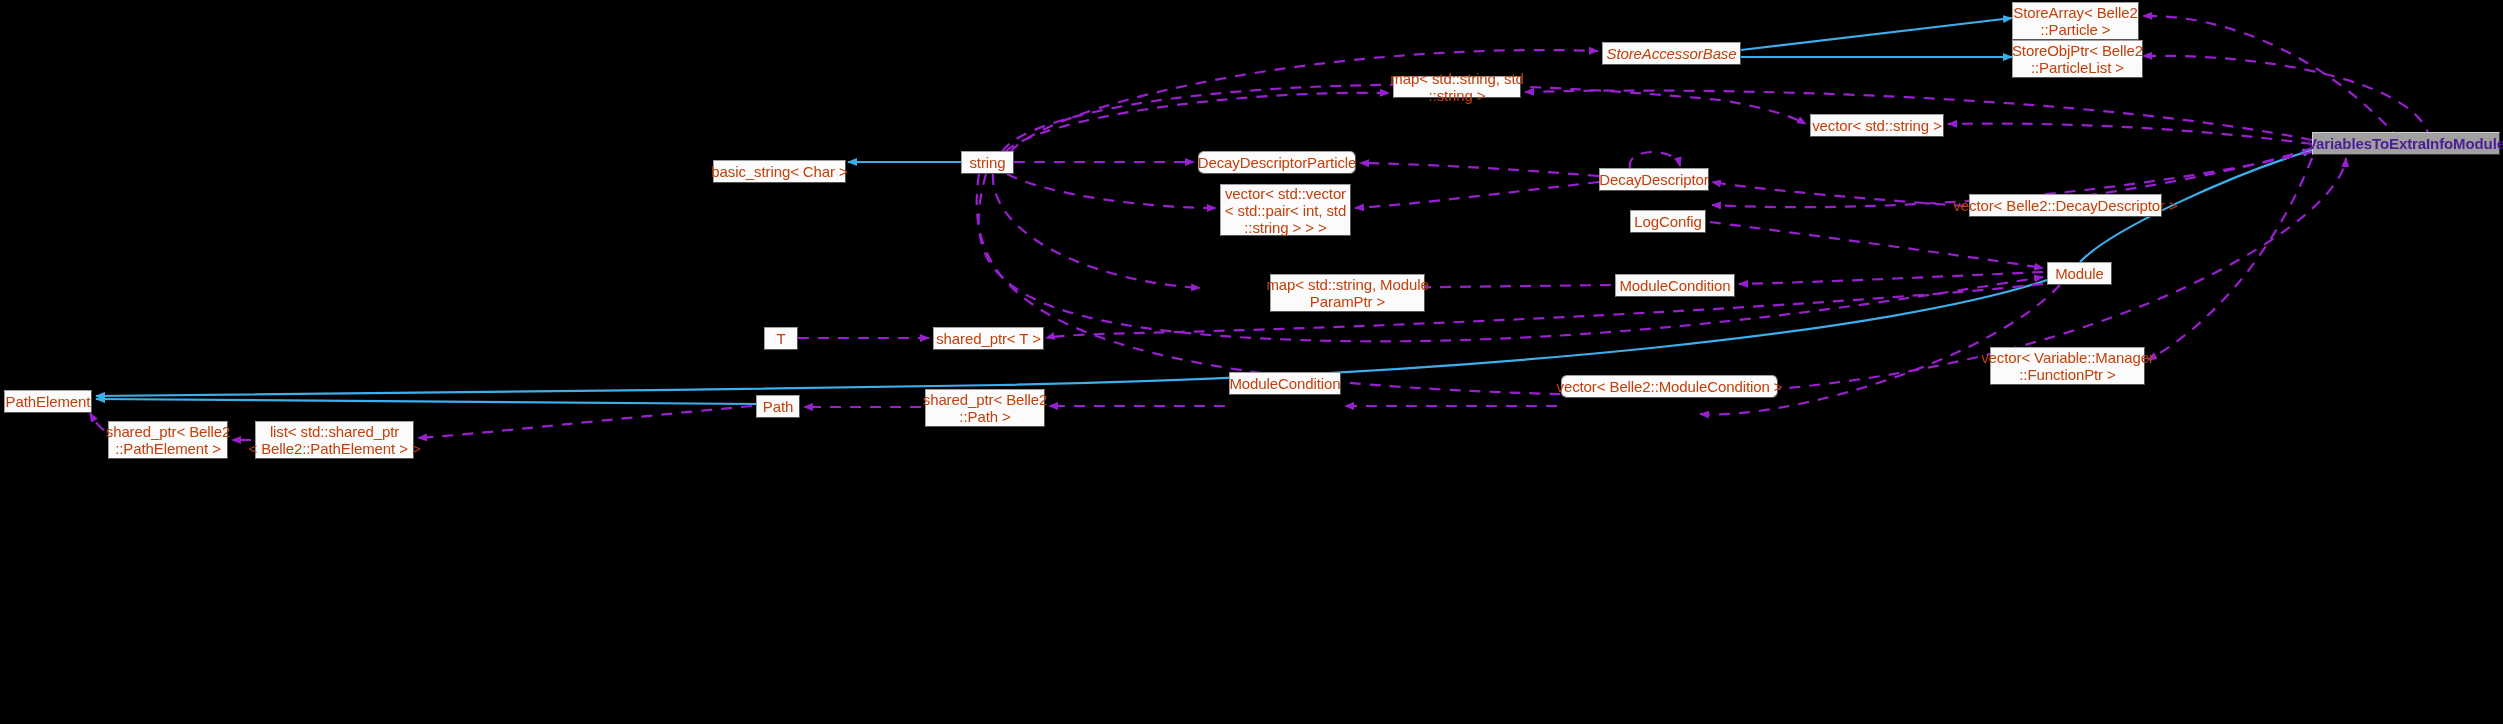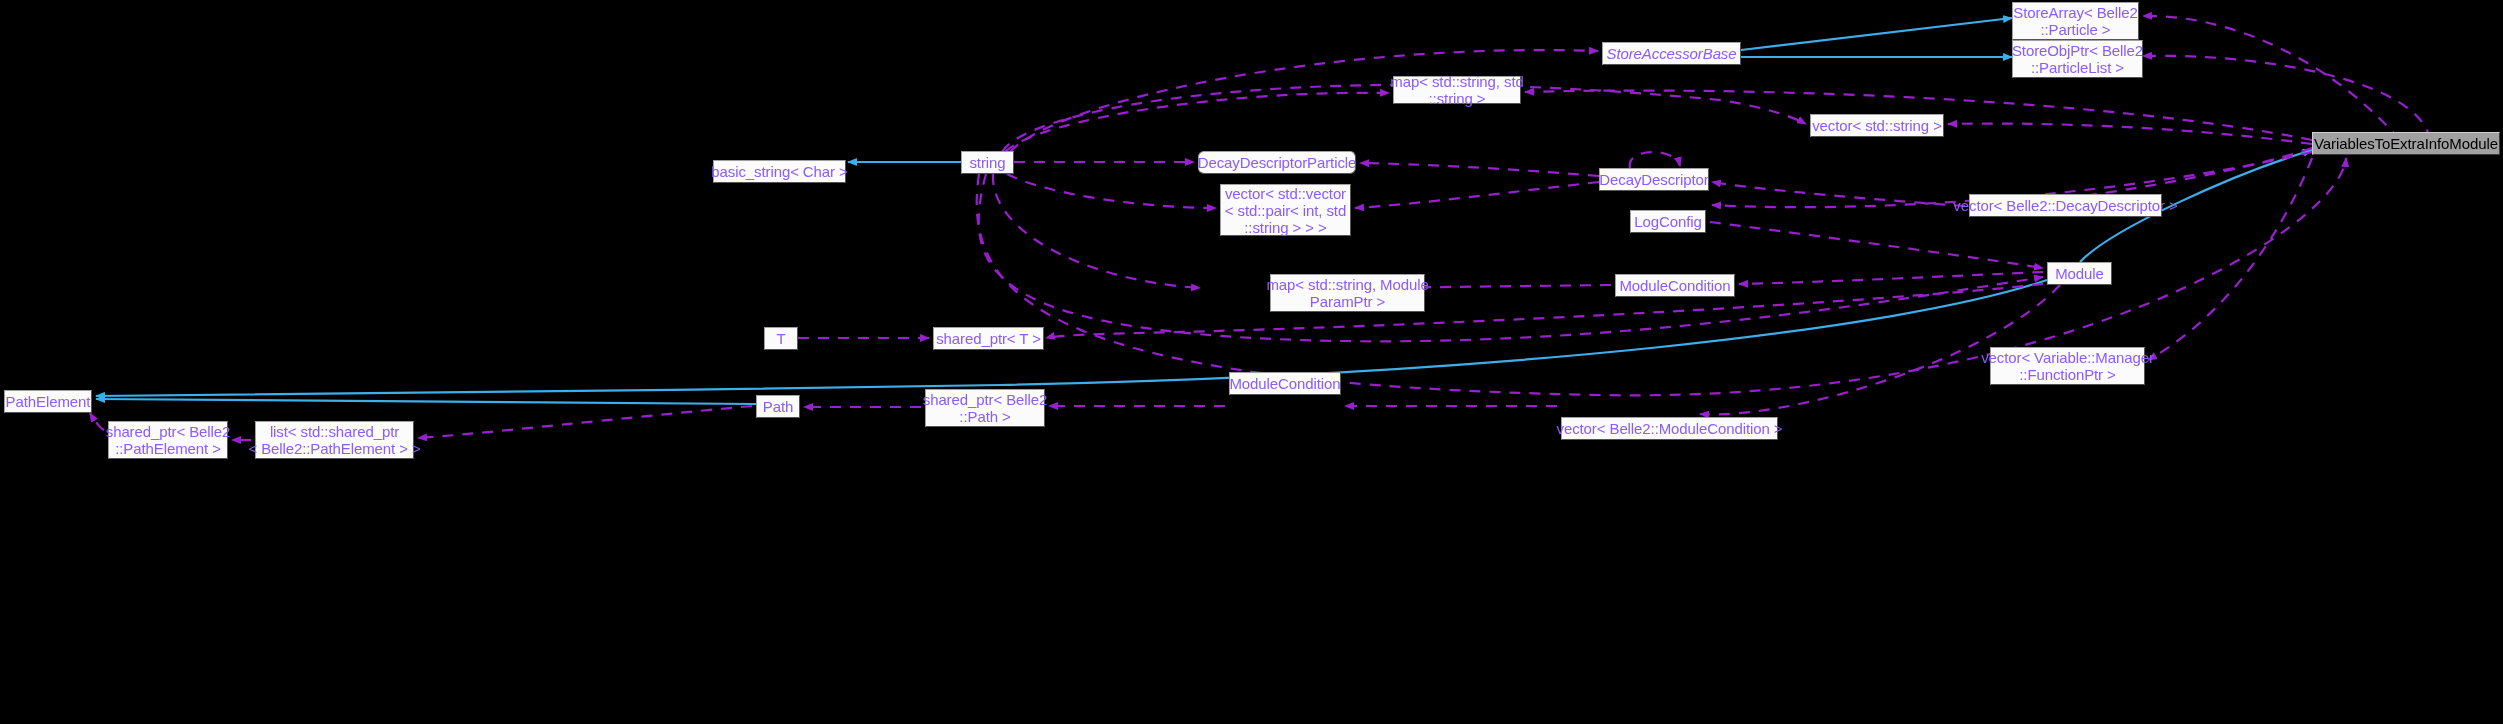--- a/index.html
+++ b/index.html
@@ -22,36 +22,37 @@
     height: 724px;
     pointer-events: none;
   }
   .node {
     position: absolute;
     box-sizing: border-box;
     background: #fbfbfb;
     border: 1px solid #a0a0a0;
     border-right-color: #545454;
     border-bottom-color: #545454;
-    color: #8b5cf6;
+    color: #c2410c;
     font-size: 15px;
     line-height: 17px;
     display: flex;
     align-items: center;
     justify-content: center;
     text-align: center;
     white-space: pre;
     letter-spacing: -0.1px;
   }
   .node.highlight {
     background: #a0a0a0;
     border: 1px solid #cfcfcf;
     border-right-color: #3a3a3a;
     border-bottom-color: #3a3a3a;
-    color: #000000;
+    color: #4c1d95;
+    font-weight: bold;
   }
   .node-label {
     pointer-events: none;
   }
 </style>
 </head>
 <body>
 
 <div id="diagram-root">
 
@@ -113,21 +114,21 @@
       <path d="M2060,285 C1990,360 1790,420 1700,414"></path>
     </g>
   </svg>
 
   <div id="nodes-layer">
       <div class="node" style="left: 2012px; top: 2px; width: 127px; height: 38px;"><span class="node-label">StoreArray&lt; Belle2
 ::Particle &gt;</span></div>
       <div class="node" style="left: 2012px; top: 40px; width: 131px; height: 38px;"><span class="node-label">StoreObjPtr&lt; Belle2
 ::ParticleList &gt;</span></div>
       <div class="node" style="left: 1602px; top: 42px; width: 139px; height: 23px; font-style: italic;"><span class="node-label">StoreAccessorBase</span></div>
-      <div class="node" style="left: 1393px; top: 76px; width: 128px; height: 28px;"><span class="node-label">map&lt; std::string, std
+      <div class="node" style="left: 1393px; top: 76px; width: 128px; height: 22px;"><span class="node-label">map&lt; std::string, std
 ::string &gt;</span></div>
       <div class="node" style="left: 1810px; top: 114px; width: 134px; height: 23px;"><span class="node-label">vector&lt; std::string &gt;</span></div>
       <div class="node highlight" style="left: 2312px; top: 132px; width: 188px; height: 23px;"><span class="node-label">VariablesToExtraInfoModule</span></div>
       <div class="node" style="left: 713px; top: 160px; width: 133px; height: 23px;"><span class="node-label">basic_string&lt; Char &gt;</span></div>
       <div class="node" style="left: 961px; top: 151px; width: 53px; height: 23px;"><span class="node-label">string</span></div>
       <div class="node" style="left: 1198px; top: 151px; width: 158px; height: 23px; border-radius: 6px;"><span class="node-label">DecayDescriptorParticle</span></div>
       <div class="node" style="left: 1599px; top: 168px; width: 110px; height: 23px;"><span class="node-label">DecayDescriptor</span></div>
       <div class="node" style="left: 1220px; top: 184px; width: 131px; height: 52px;"><span class="node-label">vector&lt; std::vector
 &lt; std::pair&lt; int, std
 ::string &gt; &gt; &gt;</span></div>
@@ -139,20 +140,20 @@
       <div class="node" style="left: 1615px; top: 274px; width: 120px; height: 23px;"><span class="node-label">ModuleCondition</span></div>
       <div class="node" style="left: 764px; top: 327px; width: 34px; height: 23px;"><span class="node-label">T</span></div>
       <div class="node" style="left: 933px; top: 327px; width: 111px; height: 23px;"><span class="node-label">shared_ptr&lt; T &gt;</span></div>
       <div class="node" style="left: 1990px; top: 347px; width: 155px; height: 38px;"><span class="node-label">vector&lt; Variable::Manager
 ::FunctionPtr &gt;</span></div>
       <div class="node" style="left: 4px; top: 390px; width: 88px; height: 23px;"><span class="node-label">PathElement</span></div>
       <div class="node" style="left: 756px; top: 395px; width: 44px; height: 23px;"><span class="node-label">Path</span></div>
       <div class="node" style="left: 925px; top: 389px; width: 120px; height: 38px;"><span class="node-label">shared_ptr&lt; Belle2
 ::Path &gt;</span></div>
       <div class="node" style="left: 1229px; top: 372px; width: 112px; height: 23px;"><span class="node-label">ModuleCondition</span></div>
-      <div class="node" style="left: 1561px; top: 417px; width: 217px; height: 23px;"><span class="node-label">vector&lt; Belle2::ModuleCondition &gt;</span></div>
+      <div class="node" style="left: 1561px; top: 375px; width: 217px; height: 23px; border-radius: 6px;"><span class="node-label">vector&lt; Belle2::ModuleCondition &gt;</span></div>
       <div class="node" style="left: 108px; top: 421px; width: 120px; height: 38px;"><span class="node-label">shared_ptr&lt; Belle2
 ::PathElement &gt;</span></div>
       <div class="node" style="left: 255px; top: 421px; width: 159px; height: 38px;"><span class="node-label">list&lt; std::shared_ptr
 &lt; Belle2::PathElement &gt; &gt;</span></div>
     </div>
 
 </div>
 
 </body></html>

